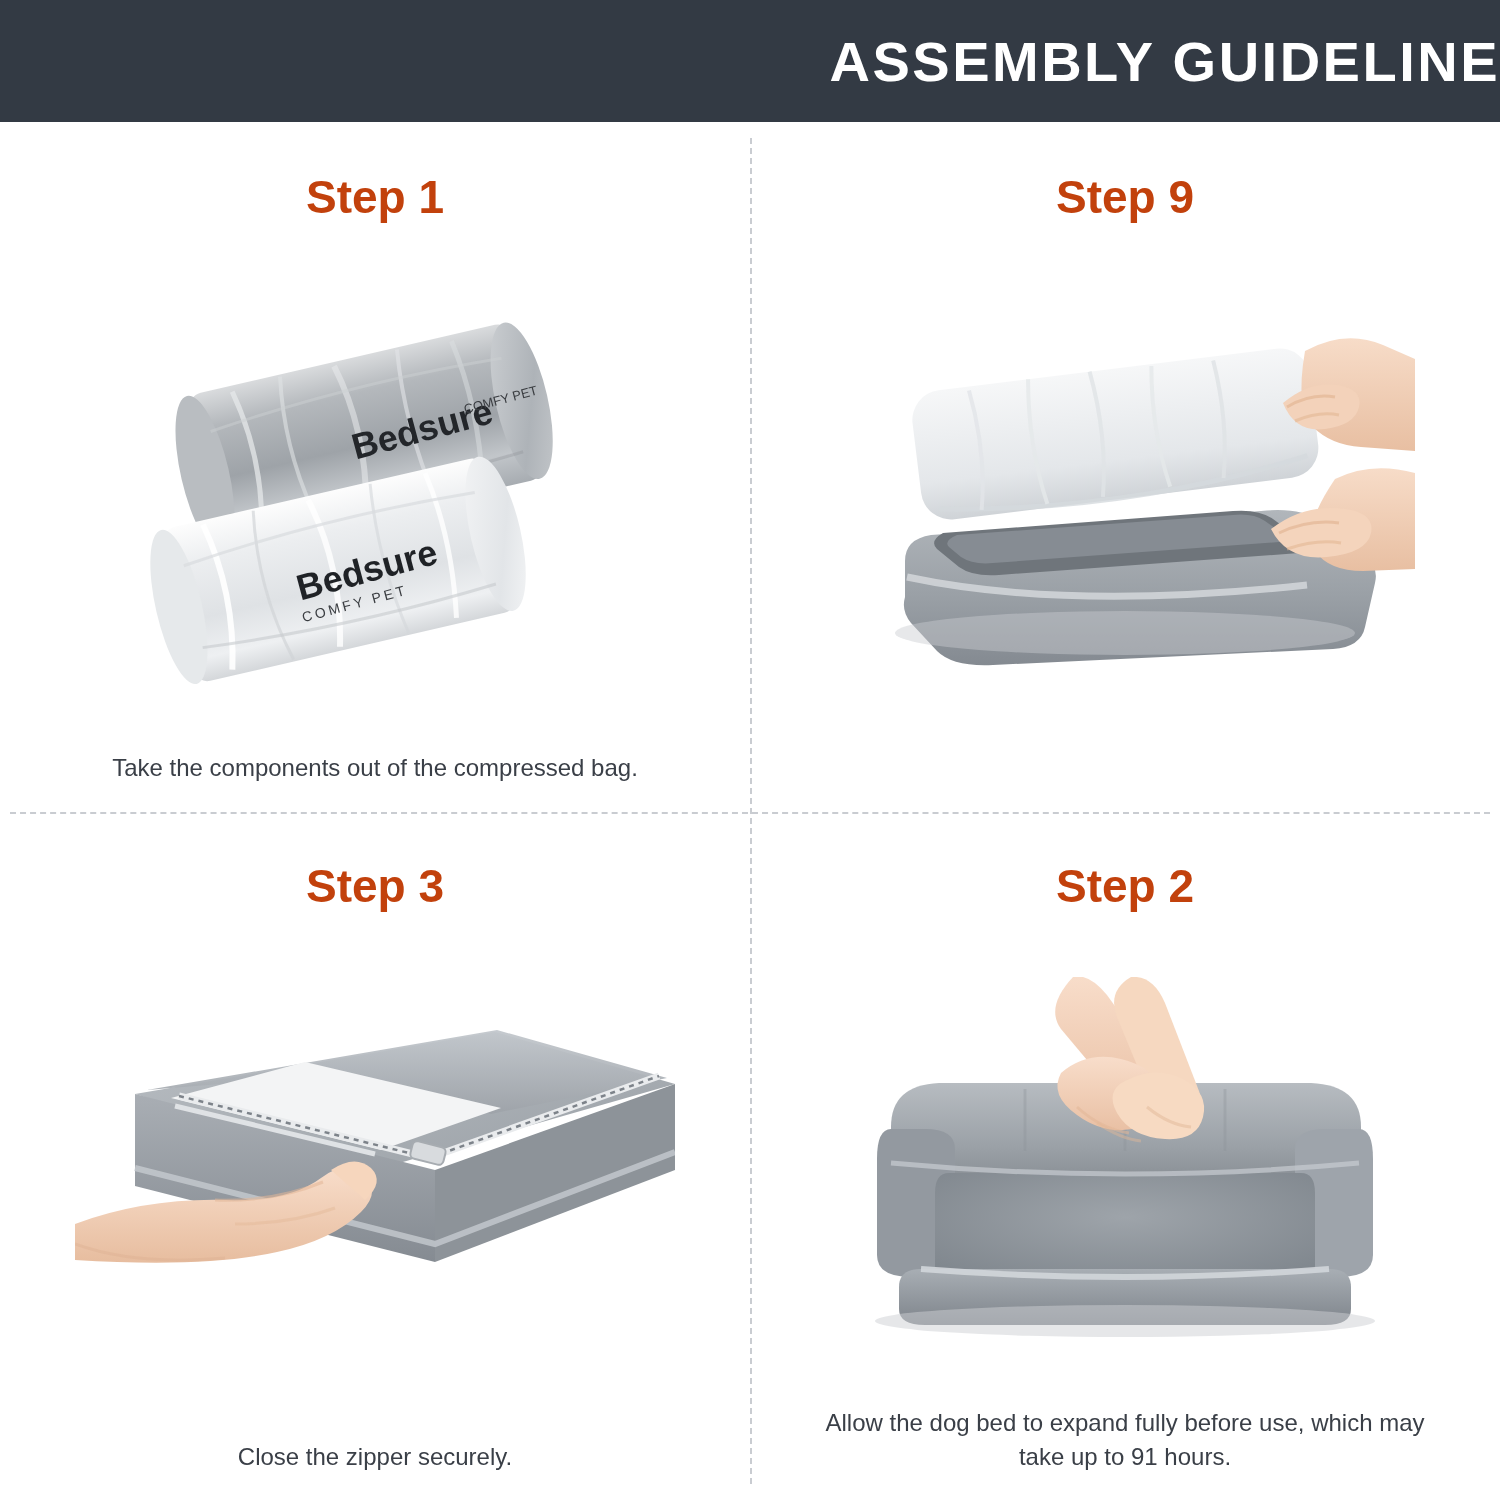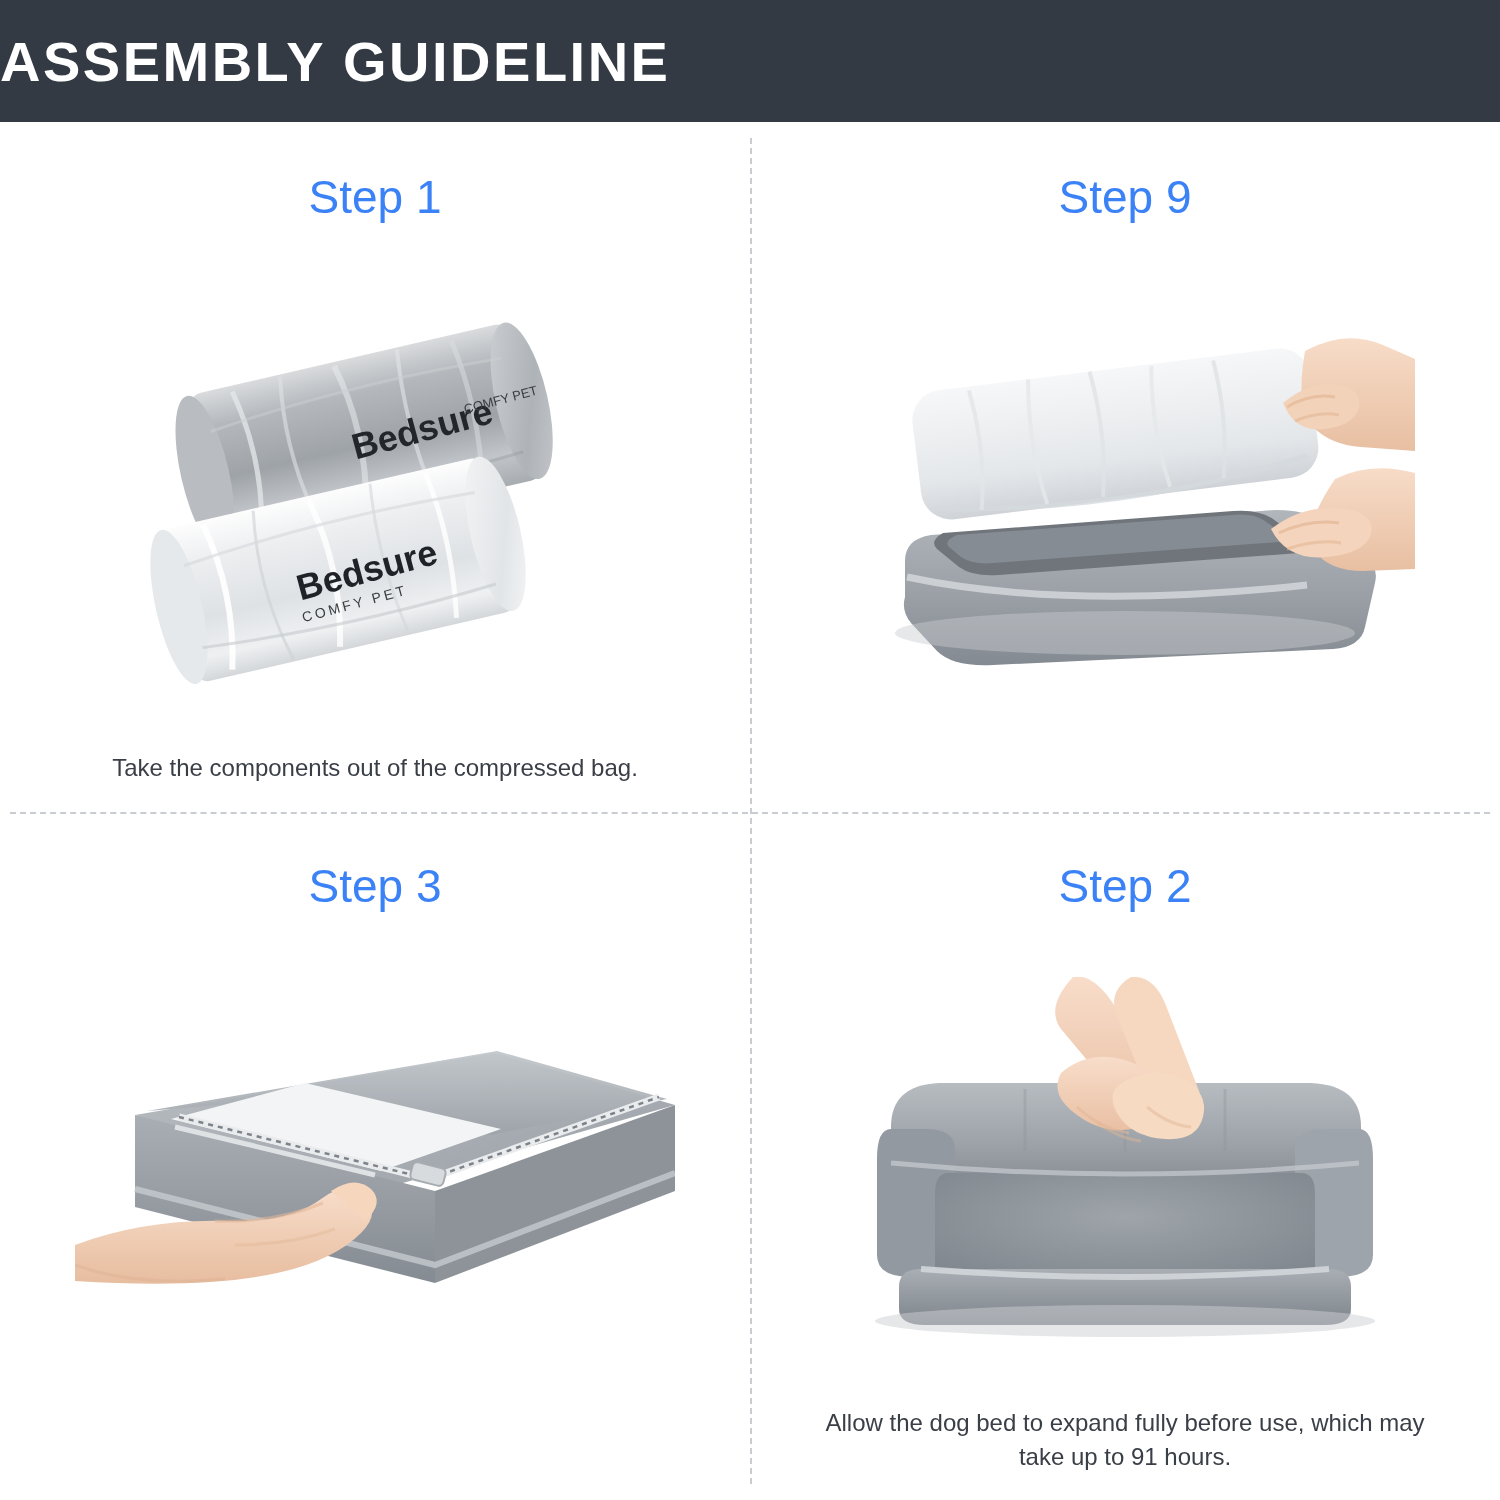--- a/index.html
+++ b/index.html
@@ -19,21 +19,21 @@
     width: 1500px;
     height: 1500px;
     display: flex;
     flex-direction: column;
   }
   .header {
     height: 122px;
     background: #333a44;
     display: flex;
     align-items: center;
-    justify-content: flex-start;
+    justify-content: flex-end;
     flex: 0 0 auto;
   }
   .header-title {
     color: #ffffff;
     font-size: 56px;
     font-weight: bold;
     letter-spacing: 2.5px;
     text-align: center;
   }
   .grid {
@@ -63,22 +63,22 @@
   .cell {
     position: relative;
     display: flex;
     flex-direction: column;
     align-items: center;
     padding: 30px 55px 20px 55px;
     box-sizing: border-box;
   }
   .step-title {
     font-size: 46px;
-    font-weight: normal;
-    color: #3b82f6;
+    font-weight: bold;
+    color: #c2410c;
     margin: 18px 0 6px 0;
     text-align: center;
   }
   .art {
     flex: 1 1 auto;
     width: 100%;
     display: flex;
     align-items: center;
     justify-content: center;
     min-height: 0;
@@ -275,20 +275,21 @@
 
           <g>
             <path d="M0 230 q70 -26 150 -24 q64 2 96 -22 q26 -20 44 -2 q16 16 -4 36 q-28 28 -84 40 q-70 16 -202 8 z" fill="url(#skinG3)"></path>
             <path d="M256 176 q24 -16 40 -2 q14 14 -6 32" fill="#f6d6bd"></path>
             <path d="M140 206 q60 2 108 -18" stroke="#e2b797" stroke-width="3" fill="none" opacity="0.55"></path>
             <path d="M160 230 q56 0 100 -16" stroke="#e2b797" stroke-width="3" fill="none" opacity="0.45"></path>
             <path d="M0 250 q60 22 150 14" stroke="#dcb091" stroke-width="3" fill="none" opacity="0.4"></path>
           </g>
         </svg>
       </div>
+      <div class="caption">Close the zipper securely.</div>
     </div>
 
     <div class="cell cell-4">
       <div class="step-title">Step 2</div>
       <div class="art">
         <svg width="600" height="370" viewBox="0 0 600 370">
           <defs>
             <linearGradient id="bolsterG" x1="0" y1="0" x2="0" y2="1">
               <stop offset="0%" stop-color="#b7bcc1"></stop>
               <stop offset="60%" stop-color="#9ba1a7"></stop>

